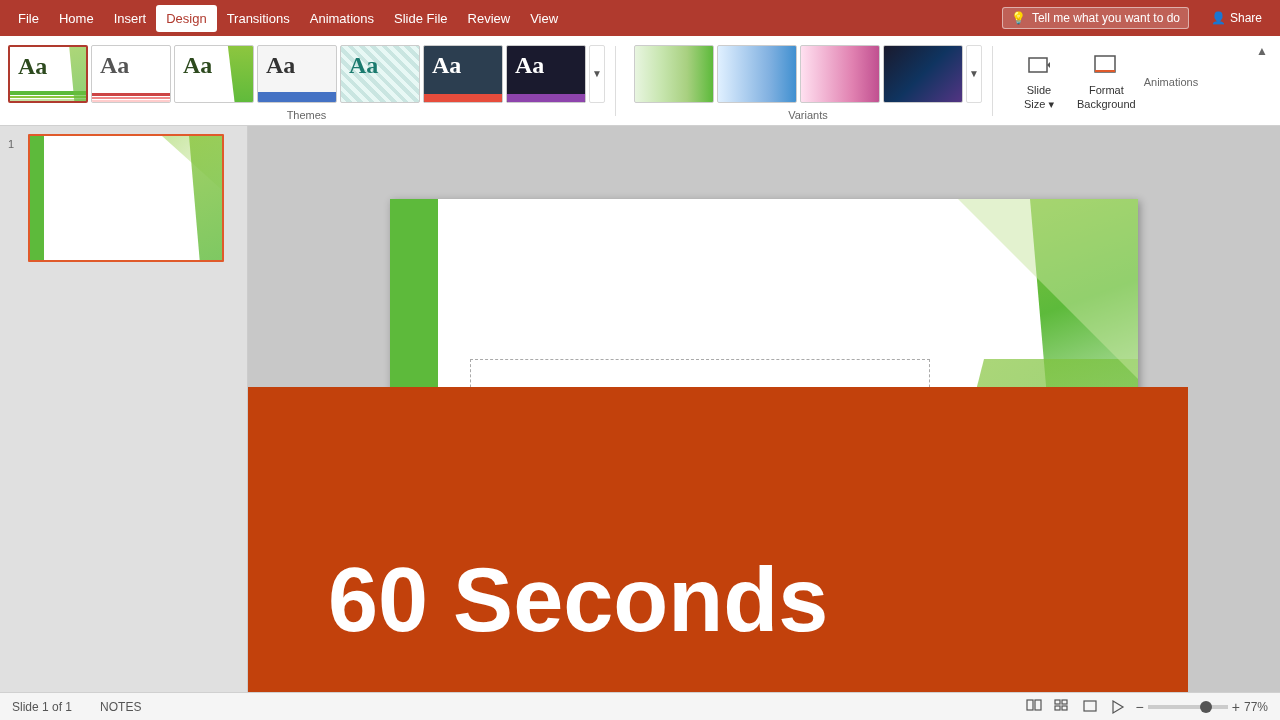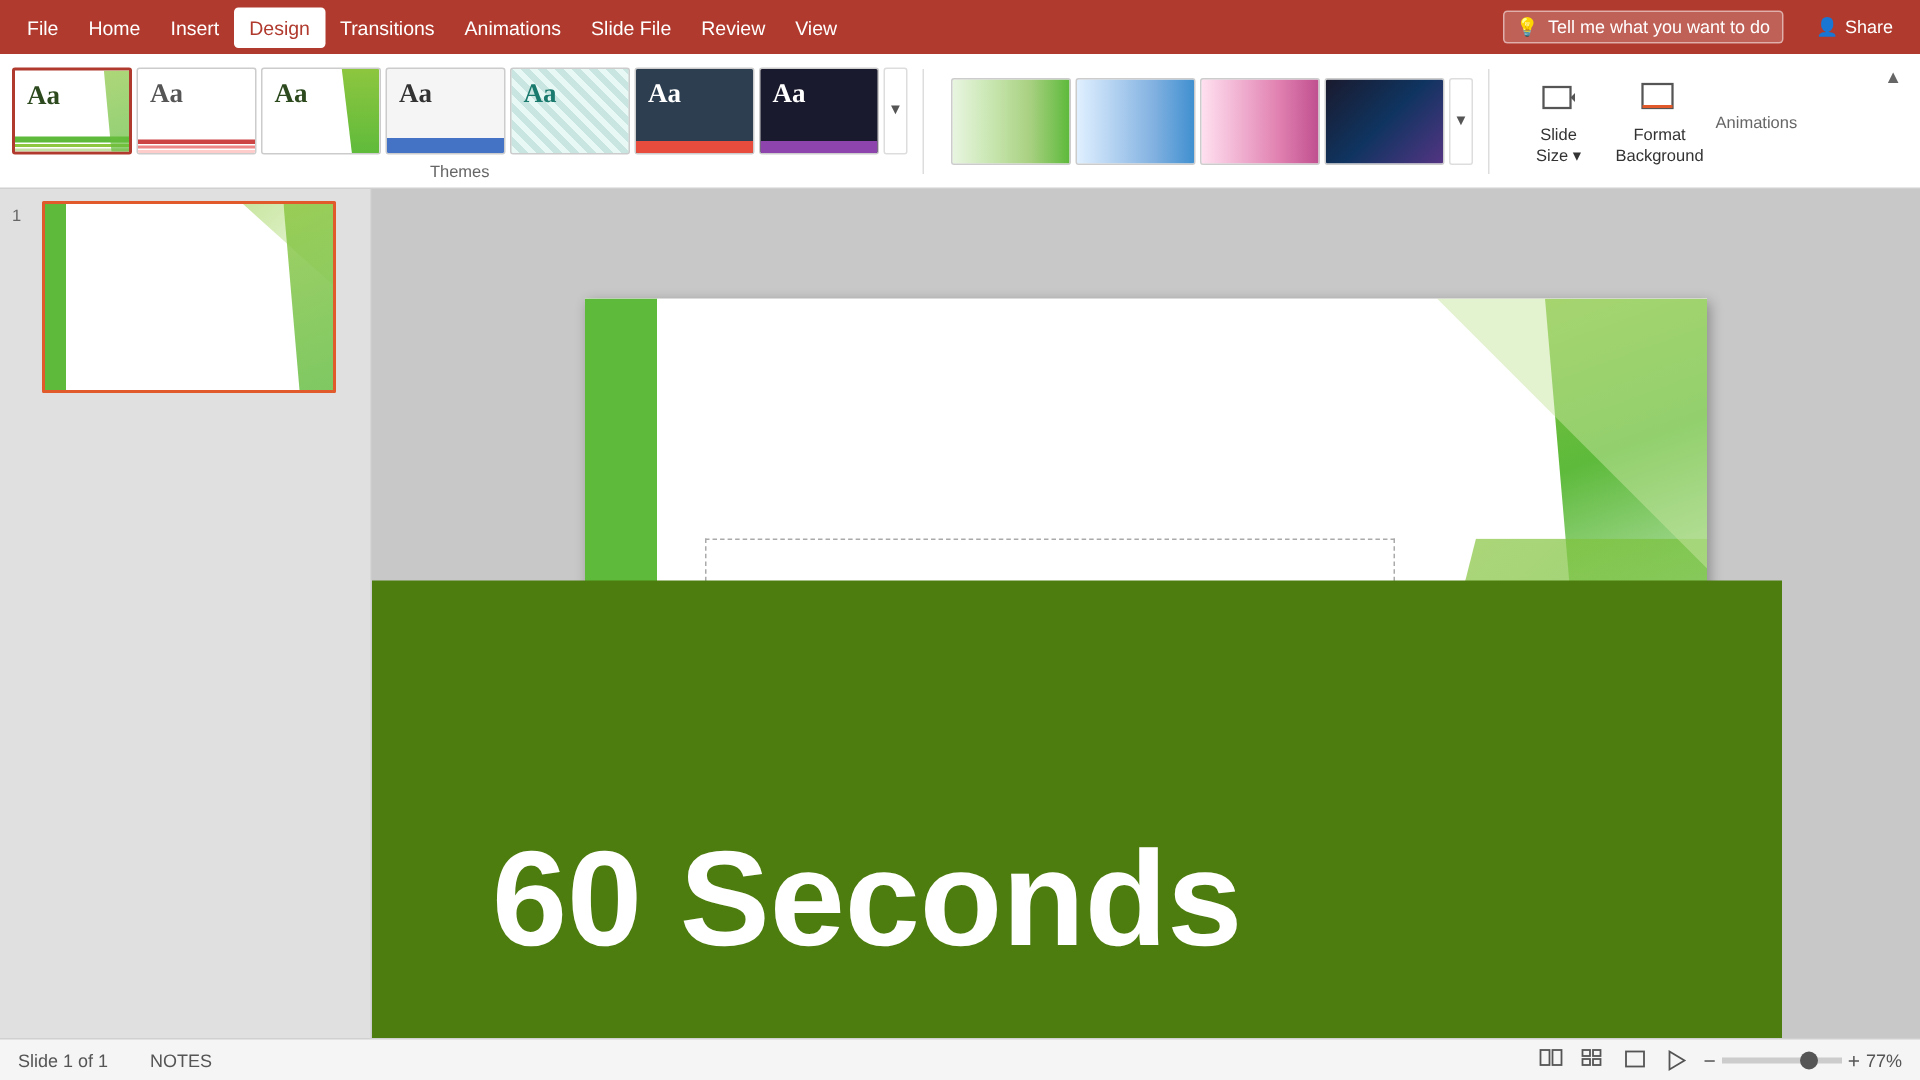--- a/index.html
+++ b/index.html
@@ -84,21 +84,21 @@
       overflow: hidden;
       position: relative;
       background: white;
       display: flex;
       align-items: center;
       justify-content: center;
       font-size: 11px;
       font-family: serif;
     }
     .theme-thumb.selected { border: 2px solid #b03a2e; }
-    .theme-thumb .aa { font-size: 18px; font-weight: bold; }
+    .theme-thumb .aa { font-size: 24px; font-weight: bold; }
 
     
     .scroll-arrow {
       width: 16px;
       height: 58px;
       display: flex;
       align-items: center;
       justify-content: center;
       cursor: pointer;
       color: #555;
@@ -292,21 +292,21 @@
       font-style: italic;
     }
 
     
     .orange-overlay {
       position: absolute;
       bottom: 0;
       left: 0;
       width: 940px;
       height: 305px;
-      background: #4d7c0f;
+      background: #c2410c;
       z-index: 10;
       margin-top: 20px;
     }
     .overlay-text {
       position: absolute;
       bottom: 40px;
       left: 80px;
       font-size: 90px;
       font-weight: 700;
       color: white;
@@ -466,20 +466,21 @@
 
       <div class="variant-thumb v1" style="background:linear-gradient(to right,#e8f5e0,#c8e6b0,#a8d080,#5dba3b);"></div>
 
       <div class="variant-thumb v2" style="background:linear-gradient(to right,#e0f0ff,#b0d0f0,#80b0e0,#4090d0);"></div>
 
       <div class="variant-thumb v3" style="background:linear-gradient(to right,#ffe0f0,#f0b0d0,#e080b0,#c05090);"></div>
 
       <div class="variant-thumb v4" style="background:linear-gradient(135deg,#1a1a2e,#0f3460,#533483);"></div>
       <div class="scroll-arrow">▼</div>
     </div>
+    <div class="section-label">Variants</div>
   </div>
 
   <div style="width:1px;height:70px;background:#ddd;margin:0 6px;"></div>
 
   <div class="customize-section">
     <div class="customize-buttons">
 
       <div class="cust-btn">
         <div class="icon-area">
           <svg width="28" height="28" viewBox="0 0 28 28">

